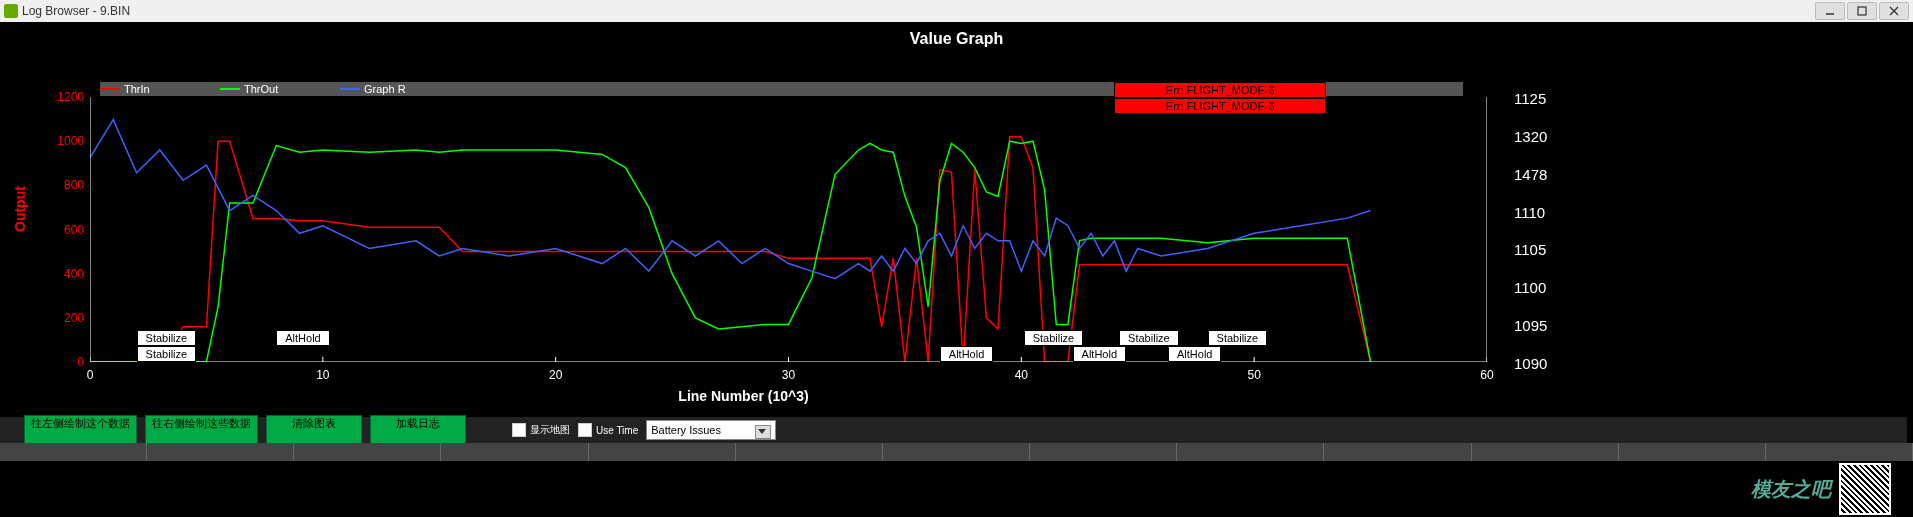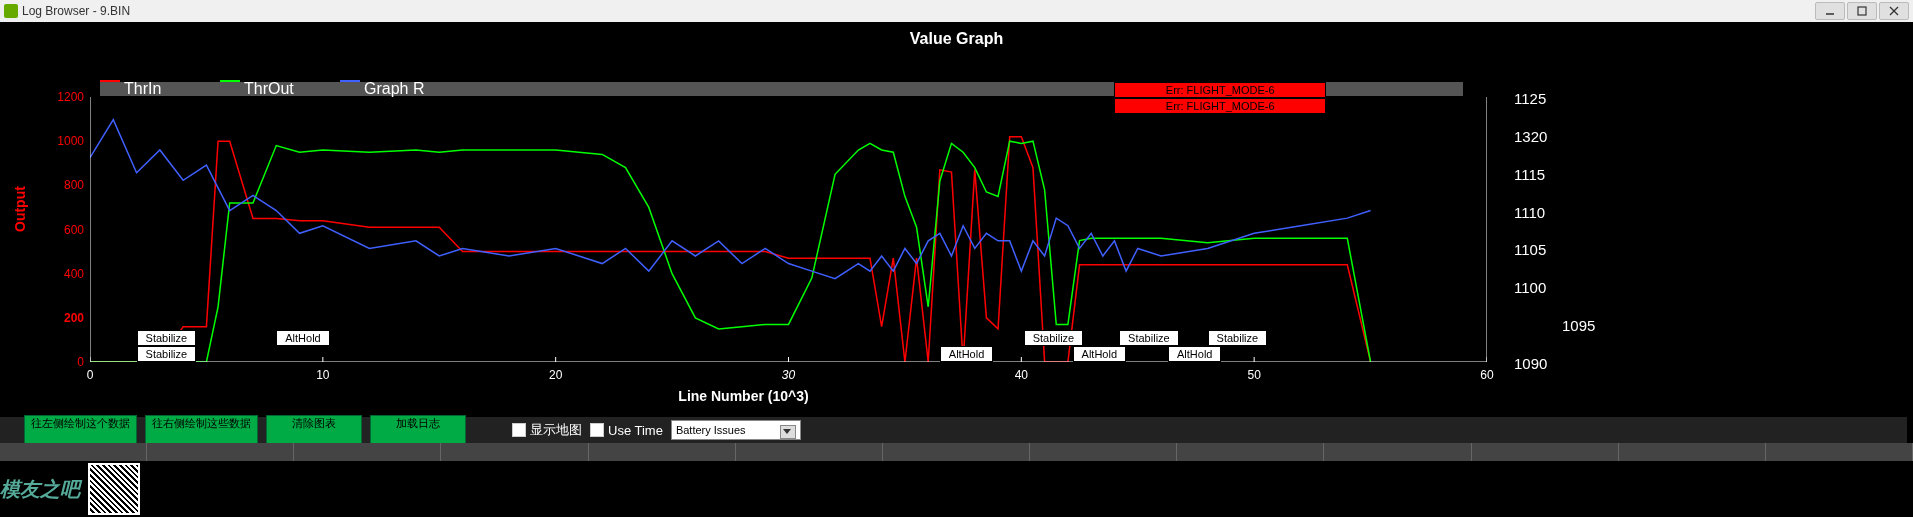--- a/index.html
+++ b/index.html
@@ -7,41 +7,41 @@
   .titlebar{height:22px;background:#f0f0f0;border-bottom:1px solid #a3a3a3;display:flex;align-items:center;justify-content:space-between;color:#333;padding-left:4px}
   .titlebar-left{display:flex;align-items:center;gap:4px}
   .app-icon{width:14px;height:14px;background:#6a0;border-radius:2px}
   .title-text{font-size:12px}
   .winbtns{display:flex;gap:2px;margin-right:4px}
   .winbtn{width:28px;height:16px;background:#e0e0e0;border:1px solid #bbb;border-radius:2px;display:flex;align-items:center;justify-content:center}
   .winbtn svg{width:10px;height:10px}
   .chart-area{position:absolute;top:22px;left:0;right:0;bottom:100px;background:#000}
   .chart-title{text-align:center;font-weight:bold;font-size:16px;padding:8px 0 4px}
   .legend-bar{position:absolute;top:60px;left:100px;right:450px;height:14px;background:#555;display:flex;align-items:center;gap:0}
-  .legend-item{display:flex;align-items:flex-start;gap:4px;color:#fff;font-size:16px;width:120px}
+  .legend-item{display:flex;align-items:center;gap:4px;color:#fff;font-size:11px;width:120px}
   .legend-swatch{width:20px;height:2px}
   .y-label-left{position:absolute;left:12px;top:210px;transform:rotate(-90deg);transform-origin:left top;color:#f00;font-weight:bold;font-size:14px}
   .plot{position:absolute;top:75px;left:90px;right:426px;height:265px}
   .plot svg{width:100%;height:100%;display:block}
   .ytick-left{position:absolute;color:#f00;font-size:12px;text-align:right;width:40px;left:44px}
   .ytick-right{position:absolute;color:#fff;font-size:15px;left:1514px;width:60px}
   .xtick{position:absolute;color:#fff;font-size:12px;top:346px;text-align:center;width:30px}
   .xlabel{position:absolute;top:366px;left:0;right:426px;text-align:center;font-weight:bold;font-size:14px}
   .mode-label{position:absolute;background:#fff;color:#000;font-size:11px;padding:1px 8px;border:1px solid #000;height:12px;line-height:12px}
   .err-label{position:absolute;background:#f00;color:#000;font-size:11px;padding:1px 8px;border:1px solid #000;height:12px;line-height:12px;text-align:center}
   .toolbar{position:absolute;bottom:74px;left:0;right:6px;height:26px;background:#222;display:flex;align-items:center;gap:8px;padding:0 24px}
   .tbtn{background:#0a4;border:1px solid #063;color:#000;font-size:11px;padding:2px 6px;min-width:82px;height:24px;line-height:11px;text-align:center;white-space:normal}
-  .cb-group{display:flex;align-items:center;gap:4px;color:#fff;font-size:13px}
+  .cb-group{display:flex;align-items:center;gap:4px;color:#fff;font-size:10px}
   .cb{width:12px;height:12px;border:1px solid #ccc;background:#fff;display:inline-block}
   .dd{background:#fff;color:#000;border:1px solid #888;font-size:11px;height:18px;padding:0 24px 0 4px;position:relative;display:flex;align-items:center;min-width:100px}
   .dd::after{content:"";position:absolute;right:4px;top:4px;width:14px;height:12px;background:#ddd;border:1px solid #888}
   .dd::before{content:"";position:absolute;right:9px;top:8px;width:0;height:0;border-left:4px solid transparent;border-right:4px solid transparent;border-top:5px solid #333;z-index:2}
   .statusbar{position:absolute;bottom:56px;left:0;right:0;height:18px;background:#444;display:flex}
   .statusbar div{flex:1;border-right:1px solid #666;height:100%}
-  .footer{position:absolute;bottom:0;left:0;right:0;height:56px;background:#000;display:flex;align-items:center;gap:8px;padding-right:6px}
+  .footer{position:absolute;bottom:0;left:0;right:0;height:56px;background:#000;display:flex;align-items:center;justify-content:flex-end;gap:8px;padding-right:22px}
   .watermark{font-size:20px;color:#5a9;font-style:italic;font-weight:bold}
   .qr{width:48px;height:48px;background:repeating-linear-gradient(45deg,#fff 0 2px,#000 2px 4px);border:2px solid #fff}
 </style>
 </head>
 <body>
 
 <div class="window">
 
   <div class="titlebar">
     <div class="titlebar-left">
@@ -99,38 +99,38 @@
           <path d="M0 265 L23.28333333333333 265 L46.56666666666666 265 L69.85000000000001 265 L93.13333333333333 265 L116.41666666666666 265 L128.05833333333334 209.79166666666666 L139.70000000000002 106 L162.98333333333335 106 L186.26666666666665 48.58333333333334 L209.54999999999998 55.20833333333334 L232.83333333333331 53 L279.40000000000003 55.20833333333334 L325.9666666666667 53 L349.25 55.20833333333334 L372.5333333333333 53 L419.09999999999997 53 L465.66666666666663 53 L512.2333333333333 57.41666666666666 L535.5166666666667 70.66666666666669 L558.8000000000001 110.41666666666666 L582.0833333333334 176.66666666666669 L605.3666666666667 220.83333333333334 L628.65 231.875 L651.9333333333334 229.66666666666666 L675.2166666666667 227.45833333333334 L698.5 227.45833333333334 L721.7833333333334 181.08333333333334 L745.0666666666666 77.29166666666666 L768.35 53 L779.9916666666667 46.375 L791.6333333333333 53 L803.275 55.20833333333334 L814.9166666666667 99.375 L826.5583333333334 130.29166666666669 L838.1999999999999 209.79166666666666 L849.8416666666666 83.91666666666666 L861.4833333333333 46.375 L873.125 55.20833333333334 L884.7666666666667 70.66666666666669 L896.4083333333334 94.95833333333331 L908.0500000000001 99.375 L919.6916666666666 44.16666666666666 L931.3333333333333 46.375 L942.975 44.16666666666666 L954.6166666666667 92.75 L966.2583333333333 227.45833333333334 L977.9 227.45833333333334 L989.5416666666667 143.54166666666669 L1001.1833333333334 141.33333333333331 L1012.8249999999999 141.33333333333331 L1024.4666666666667 141.33333333333331 L1036.1083333333333 141.33333333333331 L1047.75 141.33333333333331 L1071.0333333333333 141.33333333333331 L1117.6000000000001 145.75 L1164.1666666666667 141.33333333333331 L1210.7333333333333 141.33333333333331 L1257.3 141.33333333333331 L1280.5833333333333 265 " fill="none" stroke="#00ff00" stroke-width="1.5"></path>
           <path d="M0 60.571428571428555 L23.28333333333333 22.714285714285722 L46.56666666666666 75.71428571428572 L69.85000000000001 53 L93.13333333333333 83.28571428571428 L116.41666666666666 68.14285714285714 L128.05833333333334 90.85714285714286 L139.70000000000002 113.57142857142858 L162.98333333333335 98.42857142857144 L186.26666666666665 113.57142857142858 L209.54999999999998 136.28571428571428 L232.83333333333331 128.71428571428572 L279.40000000000003 151.42857142857144 L325.9666666666667 143.85714285714286 L349.25 159 L372.5333333333333 151.42857142857144 L419.09999999999997 159 L465.66666666666663 151.42857142857144 L512.2333333333333 166.57142857142856 L535.5166666666667 151.42857142857144 L558.8000000000001 174.14285714285714 L582.0833333333334 143.85714285714286 L605.3666666666667 159 L628.65 143.85714285714286 L651.9333333333334 166.57142857142856 L675.2166666666667 151.42857142857144 L698.5 166.57142857142856 L721.7833333333334 174.14285714285714 L745.0666666666666 181.71428571428572 L768.35 166.57142857142856 L779.9916666666667 174.14285714285714 L791.6333333333333 159 L803.275 174.14285714285714 L814.9166666666667 151.42857142857144 L826.5583333333334 166.57142857142856 L838.1999999999999 143.85714285714286 L849.8416666666666 136.28571428571428 L861.4833333333333 159 L873.125 128.71428571428572 L884.7666666666667 151.42857142857144 L896.4083333333334 136.28571428571428 L908.0500000000001 143.85714285714286 L919.6916666666666 143.85714285714286 L931.3333333333333 174.14285714285714 L942.975 143.85714285714286 L954.6166666666667 159 L966.2583333333333 121.14285714285717 L977.9 128.71428571428572 L989.5416666666667 151.42857142857144 L1001.1833333333334 136.28571428571428 L1012.8249999999999 159 L1024.4666666666667 143.85714285714286 L1036.1083333333333 174.14285714285714 L1047.75 151.42857142857144 L1071.0333333333333 159 L1117.6000000000001 151.42857142857144 L1164.1666666666667 136.28571428571428 L1210.7333333333333 128.71428571428572 L1257.3 121.14285714285717 L1280.5833333333333 113.57142857142858 " fill="none" stroke="#4060ff" stroke-width="1.5"></path>
           <line x1="0" y1="265" x2="1397" y2="265" stroke="#fff"></line>
           <line x1="0" y1="0" x2="0" y2="265" stroke="#fff"></line>
           <line x1="1397" y1="0" x2="1397" y2="265" stroke="#fff"></line>
         </svg>
     </div>
 
     <div id="ticks-container">
         <div class="ytick-left" style="top: 333px;">0</div>
-        <div class="ytick-left" style="top: 288.833px; font-weight: bold;">200</div>
+        <div class="ytick-left" style="top: 288.833px;">200</div>
         <div class="ytick-left" style="top: 244.667px;">400</div>
         <div class="ytick-left" style="top: 200.5px; text-align: right;">600</div>
         <div class="ytick-left" style="top: 156px;">800</div>
         <div class="ytick-left" style="top: 112.167px;">1000</div>
         <div class="ytick-left" style="top: 68px;">1200</div>
         <div class="ytick-right" style="top: 333px;">1090</div>
-        <div class="ytick-right" style="top: 295.143px; margin-left: 48px;">1095</div>
+        <div class="ytick-right" style="top: 295.143px;">1095</div>
         <div class="ytick-right" style="top: 257.286px;">1100</div>
         <div class="ytick-right" style="top: 219.429px;">1105</div>
         <div class="ytick-right" style="top: 181.571px;">1110</div>
-        <div class="ytick-right" style="top: 143.714px;">1115</div>
+        <div class="ytick-right" style="top: 143.714px;">1478</div>
         <div class="ytick-right" style="top: 105.857px;">1320</div>
         <div class="ytick-right" style="top: 68px;">1125</div>
         <div class="xtick" style="left: 75px;">0</div>
         <div class="xtick" style="left: 307.833px;">10</div>
         <div class="xtick" style="left: 540.667px;">20</div>
-        <div class="xtick" style="left: 773.5px; font-style: italic;">30</div>
+        <div class="xtick" style="left: 773.5px;">30</div>
         <div class="xtick" style="left: 1006.33px;">40</div>
         <div class="xtick" style="left: 1239.17px;">50</div>
         <div class="xtick" style="left: 1472px;">60</div>
       </div>
     <div id="modes-container">
         <div class="mode-label" style="left: 136.567px; top: 308px;">Stabilize</div>
         <div class="mode-label" style="left: 136.567px; top: 324px;">Stabilize</div>
         <div class="mode-label" style="left: 276.267px; top: 308px;">AltHold</div>
         <div class="mode-label" style="left: 939.842px; top: 324px;">AltHold</div>
         <div class="mode-label" style="left: 1023.66px; top: 308px;">Stabilize</div>

